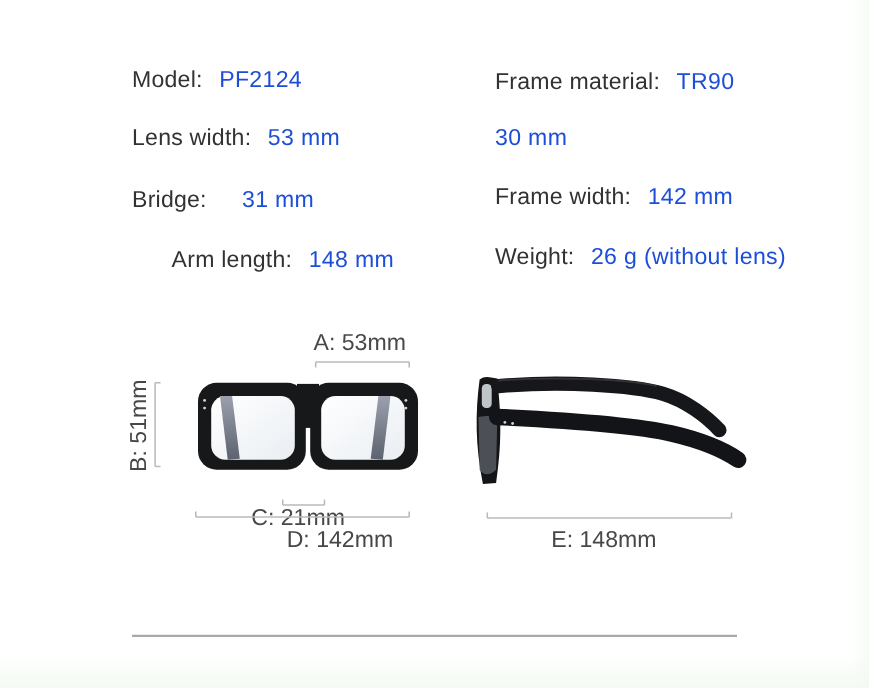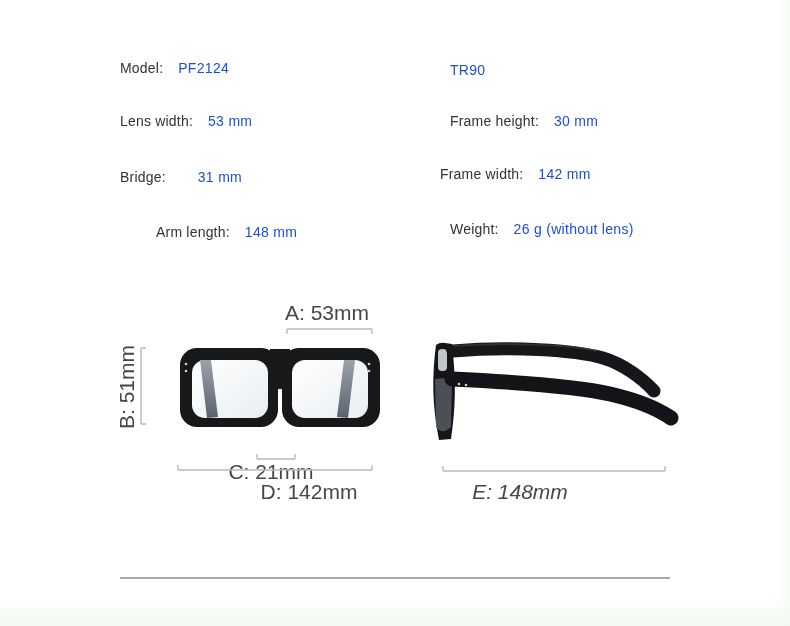--- a/index.html
+++ b/index.html
@@ -5,42 +5,42 @@
   html,body { margin:0; padding:0; background:#ffffff; }
   #stage {
     position:relative; width:790px; height:626px;
     background:#ffffff; overflow:hidden;
     font-family:"Liberation Sans", sans-serif;
     -webkit-font-smoothing:antialiased;
   }
   
   .spec-row {
     position:absolute; display:flex; align-items:baseline; gap:15px;
-    font-size:14px; line-height:1.2; white-space:nowrap;
+    font-size:21px; line-height:1.2; white-space:nowrap;
   }
   .spec-label { color:#323232; letter-spacing:0.2px; }
   .spec-value { color:#1d4ed8; letter-spacing:0.3px; }
   .lrow1 { left:120px; top:60px; }
   .lrow2 { left:120px; top:113px; }
   .lrow3 { left:120px; top:169px;gap:32px; }
   .lrow4 { left:120px; top:224px;margin-left:36px; }
   .rrow1 { left:450px; top:62px; }
   .rrow2 { left:450px; top:113px; }
-  .rrow3 { left:440px; top:166px; }
+  .rrow3 { left:450px; top:166px; }
   .rrow4 { left:450px; top:221px;text-align:right; }
   
   .dim-label {
     position:absolute; font-size:21px; color:#474747; line-height:1;
     white-space:nowrap; transform:translate(-50%,-50%);
   }
   #a-label { left:327px; top:312px; }
   #b-label { left:126px; top:387px; transform:translate(-50%,-50%) rotate(-90deg); }
   #c-label { left:271px; top:446px;margin-top:25px; }
   #d-label { left:275px; top:491px;margin-left:34px; }
-  #e-label { left:520px; top:491px;font-style:italic; }
+  #e-label { left:549px; top:491px; }
   
   .abs { position:absolute; }
   #dim-lines { left:0; top:0; }
   #front-view { left:170px; top:340px; }
   #side-view  { left:425px; top:335px; }
   
   #bottom-tint {
     position:absolute; left:0; bottom:0; width:100%; height:30px;
     background:linear-gradient(to bottom, rgba(241,249,241,0), rgba(241,249,241,0.85));
     pointer-events:none;
@@ -67,24 +67,24 @@
   <div class="spec-row lrow3">
     <span class="spec-label">Bridge:</span>
     <span class="spec-value">31 mm</span>
   </div>
   <div class="spec-row lrow4">
     <span class="spec-label">Arm length:</span>
     <span class="spec-value">148 mm</span>
   </div>
 
   <div class="spec-row rrow1">
+    <span class="spec-label">Frame material:</span>
     <span class="spec-value">TR90</span>
   </div>
   <div class="spec-row rrow2">
-    <span class="spec-label">Frame height:</span>
     <span class="spec-value">30 mm</span>
   </div>
   <div class="spec-row rrow3">
     <span class="spec-label">Frame width:</span>
     <span class="spec-value">142 mm</span>
   </div>
   <div class="spec-row rrow4">
     <span class="spec-label">Weight:</span>
     <span class="spec-value">26 g (without lens)</span>
   </div>

